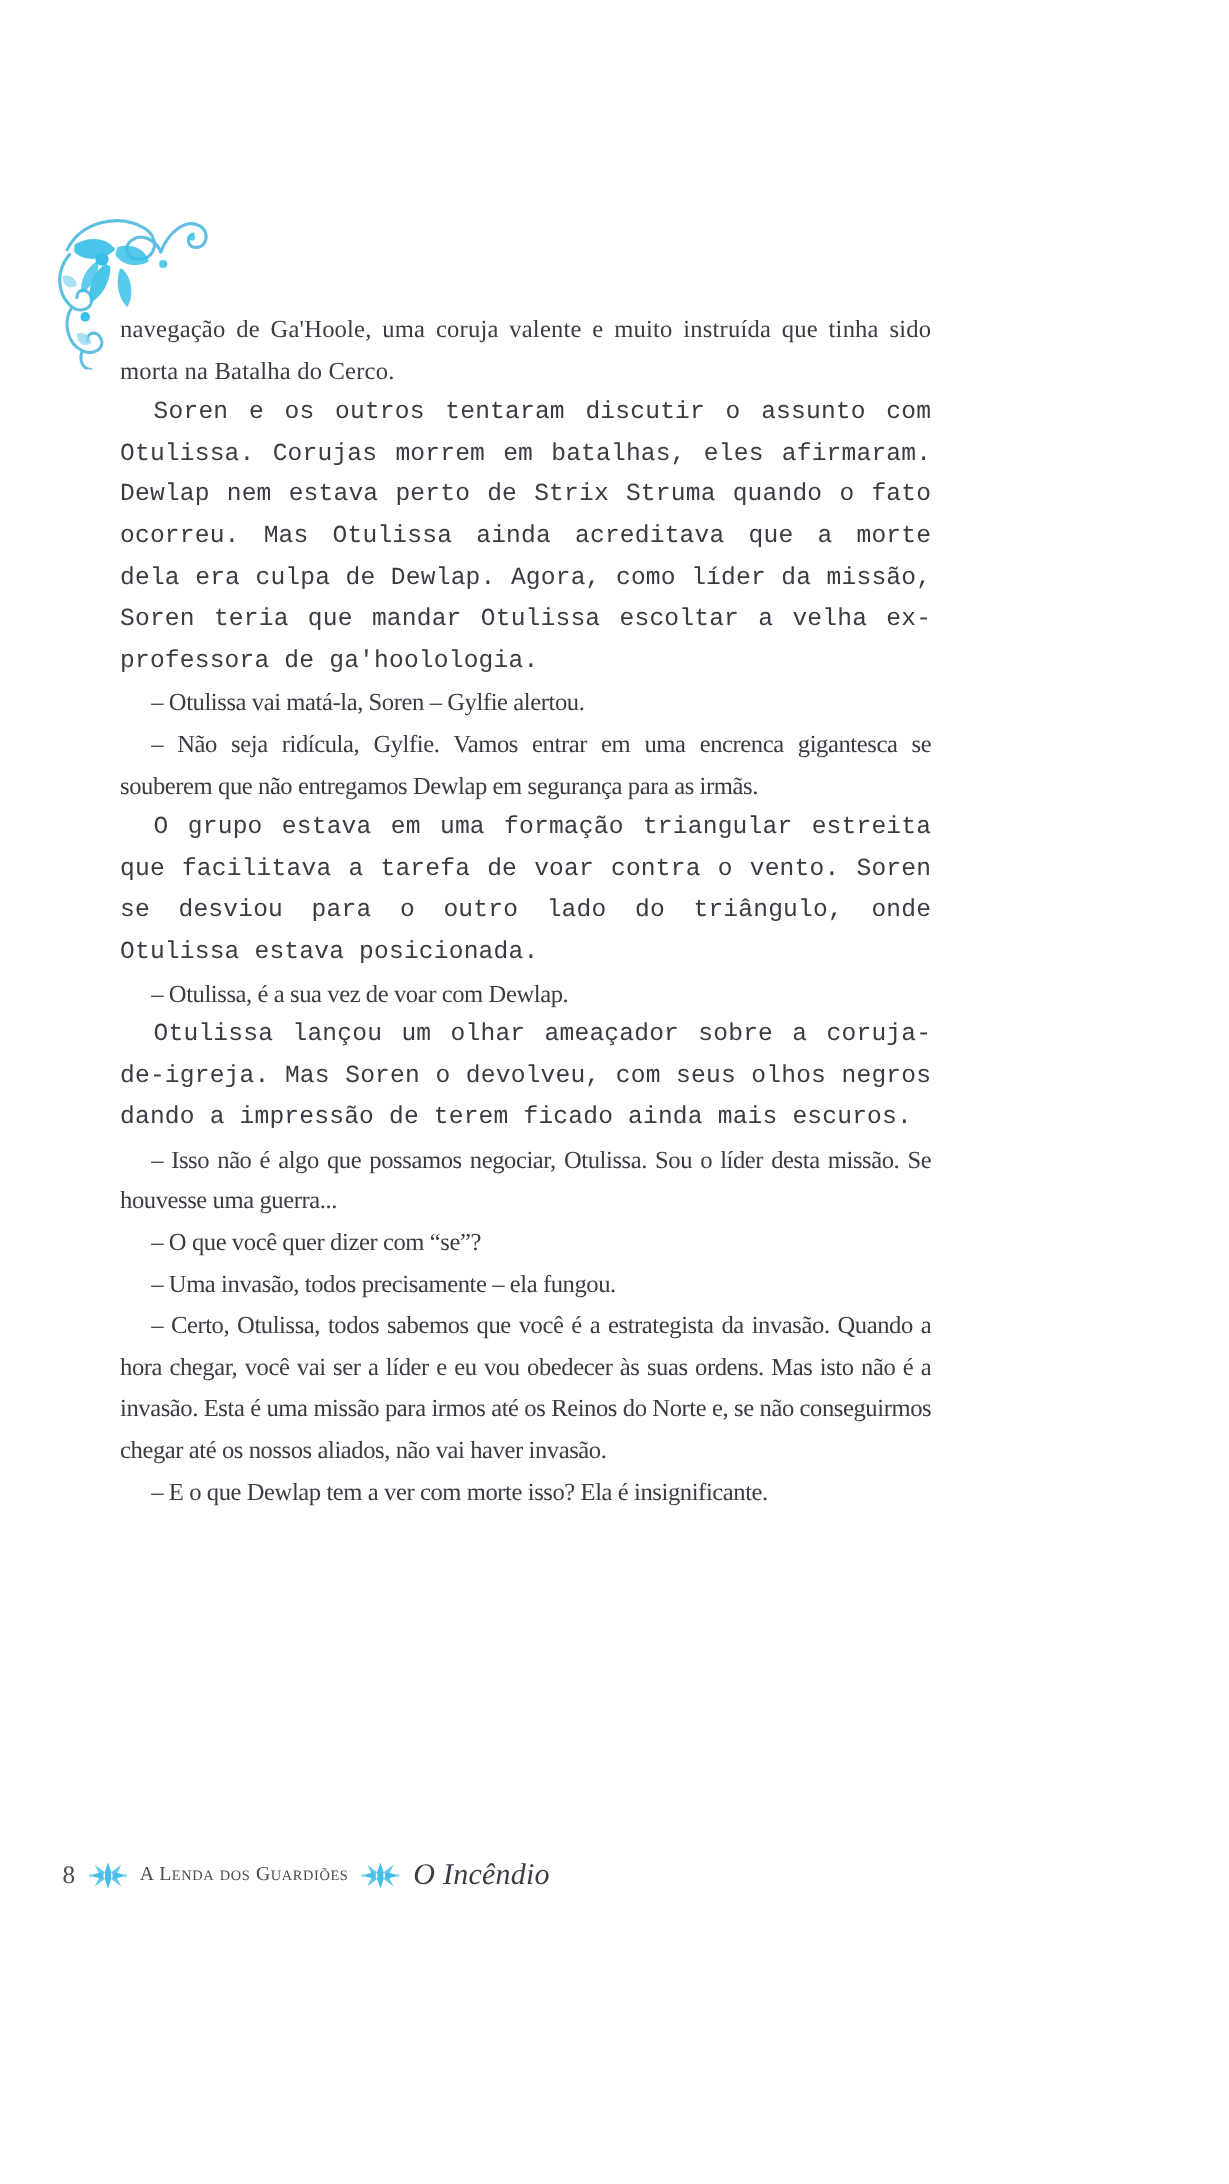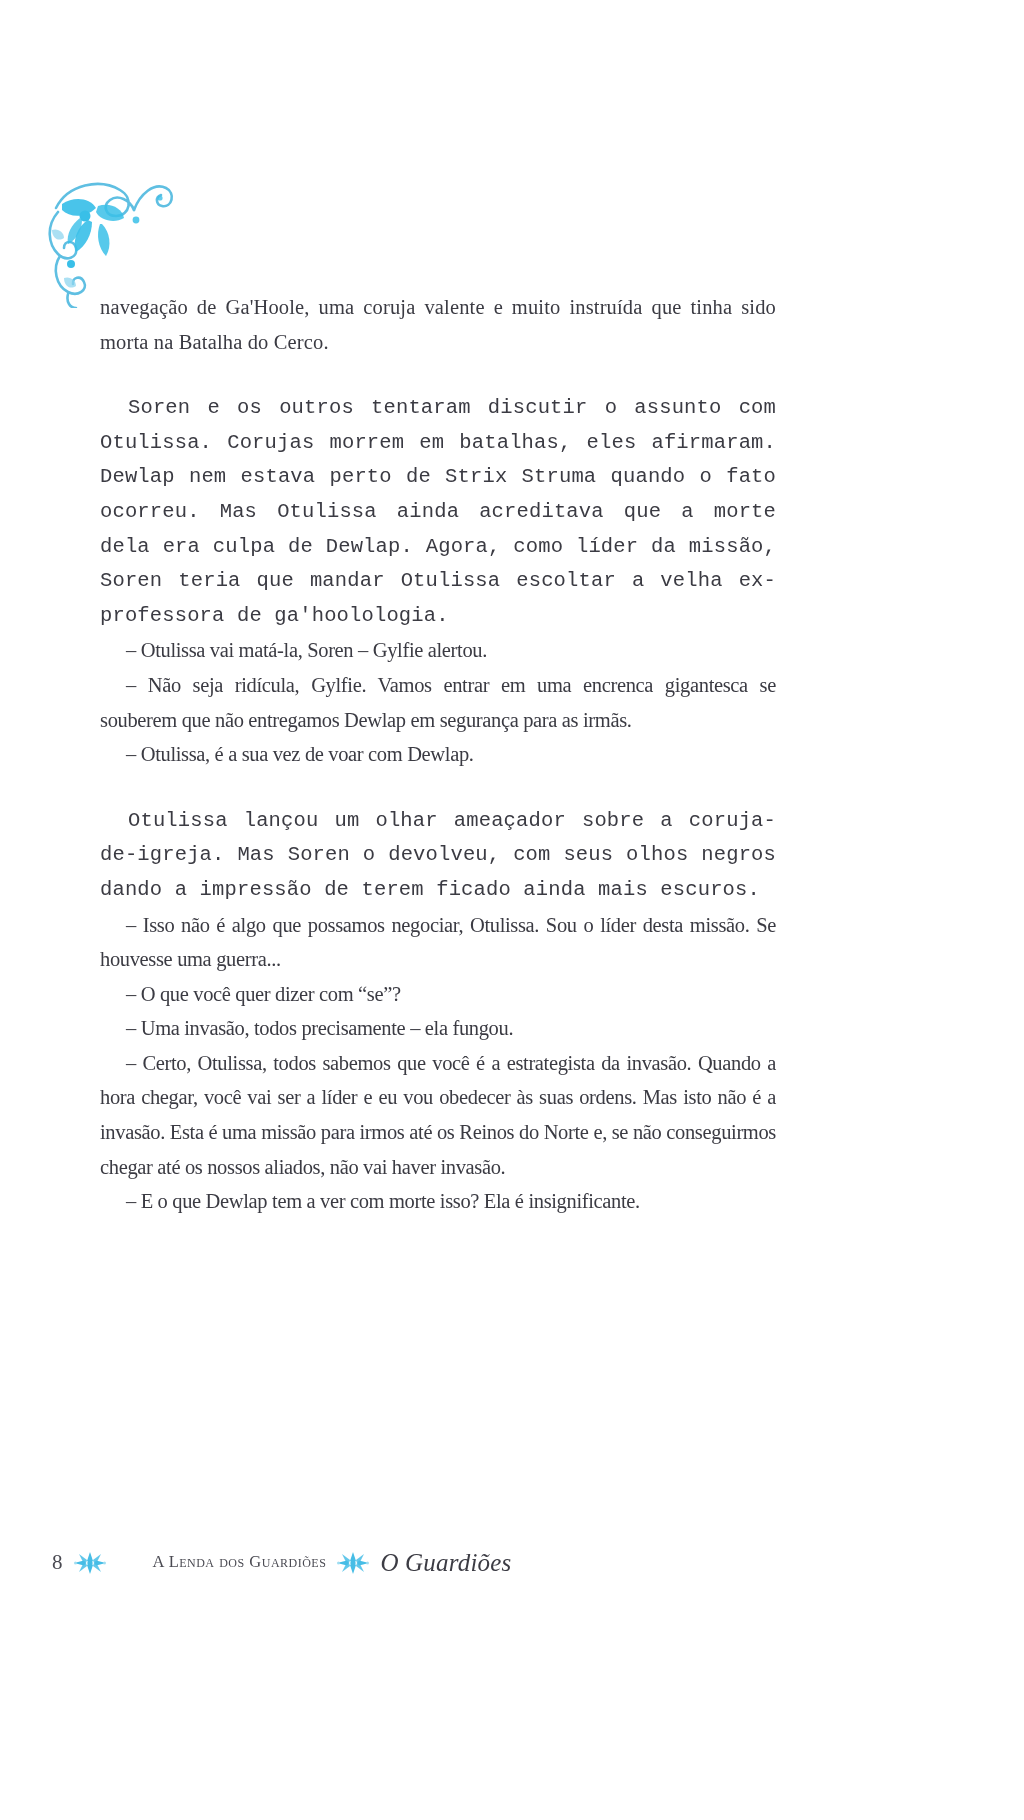--- a/index.html
+++ b/index.html
@@ -48,21 +48,21 @@
     font-size: 20.5px;
     line-height: 34.6px;
     color: #3b3b43;
     -webkit-font-smoothing: antialiased;
   }
   .para + .para { margin-top: 0; }
 
   .para.indent { text-indent: 28px; font-family: Liberation Mono, monospace; }
   .para.dialogue { text-indent: 26px; letter-spacing: -0.25px; }
   .para.tight { letter-spacing: -0.35px; }
-  .para.loose { letter-spacing: 0.15px; margin-top: 32px; }
+  .para.loose { letter-spacing: 0.15px; }
 
   
   .footer {
     position: absolute;
     left: 52px;
     top: 1548px;
     display: flex;
     align-items: center;
     gap: 0px;
     white-space: nowrap;
@@ -78,21 +78,20 @@
     height: 26px;
     margin: 0 10px;
     position: relative;
     top: 1px;
   }
   .book-series {
     font-size: 16.5px;
     font-variant: small-caps;
     letter-spacing: 0.5px;
     color: #4a4a52;
-    margin-left: 36px;
   }
   .book-title {
     font-size: 25px;
     font-style: italic;
     color: #3c3c44;
     letter-spacing: 0.2px;
     position: relative;
     top: 1px;
   }
 </style>
@@ -129,20 +128,21 @@
         <path d="M26,110 C32,108 38,112 38,118 C32,122 26,118 26,110 Z"></path>
       </g>
     </svg>
   </div>
 
   <div class="text-column">
     <p class="para loose">navegação de Ga'Hoole, uma coruja valente e muito instruída que tinha sido morta na Batalha do Cerco.</p>
     <p class="para indent loose">Soren e os outros tentaram discutir o assunto com Otulissa. Corujas morrem em batalhas, eles afirmaram. Dewlap nem estava perto de Strix Struma quando o fato ocorreu. Mas Otulissa ainda acreditava que a morte dela era culpa de Dewlap. Agora, como líder da missão, Soren teria que mandar Otulissa escoltar a velha ex-professora de ga'hoolologia.</p>
     <p class="para dialogue tight">– Otulissa vai matá-la, Soren – Gylfie alertou.</p>
     <p class="para dialogue tight">– Não seja ridícula, Gylfie. Vamos entrar em uma encrenca gigantesca se souberem que não entregamos Dewlap em segurança para as irmãs.</p>
+    <p class="para indent loose">O grupo estava em uma formação triangular estreita que facilitava a tarefa de voar contra o vento. Soren se desviou para o outro lado do triângulo, onde Otulissa estava posicionada.</p>
     <p class="para dialogue tight">– Otulissa, é a sua vez de voar com Dewlap.</p>
     <p class="para indent loose">Otulissa lançou um olhar ameaçador sobre a coruja-de-igreja. Mas Soren o devolveu, com seus olhos negros dando a impressão de terem ficado ainda mais escuros.</p>
     <p class="para dialogue tight">– Isso não é algo que possamos negociar, Otulissa. Sou o líder desta missão. Se houvesse uma guerra...</p>
     <p class="para dialogue tight">– O que você quer dizer com “se”?</p>
     <p class="para dialogue tight">– Uma invasão, todos precisamente – ela fungou.</p>
     <p class="para dialogue tight">– Certo, Otulissa, todos sabemos que você é a estrategista da invasão. Quando a hora chegar, você vai ser a líder e eu vou obedecer às suas ordens. Mas isto não é a invasão. Esta é uma missão para irmos até os Reinos do Norte e, se não conseguirmos chegar até os nossos aliados, não vai haver invasão.</p>
     <p class="para dialogue tight">– E o que Dewlap tem a ver com morte isso? Ela é insignificante.</p>
   </div>
 
   <div class="footer">
@@ -183,16 +183,16 @@
           <path d="M28,22 L20,16 L21,13 L24,14 Z" opacity="0.85"></path>
           <circle cx="17" cy="13" r="2.6"></circle>
         </g>
         <g fill="#9bdcf1" opacity="0.8">
           <circle cx="2.5" cy="13" r="1.6"></circle>
           <circle cx="31.5" cy="13" r="1.6"></circle>
         </g>
       </svg>
     </span>
 
-    <span class="book-title">O Guardiões</span>
+    <span class="book-title">O Incêndio</span>
   </div>
 
 </div>
 
 </body></html>

